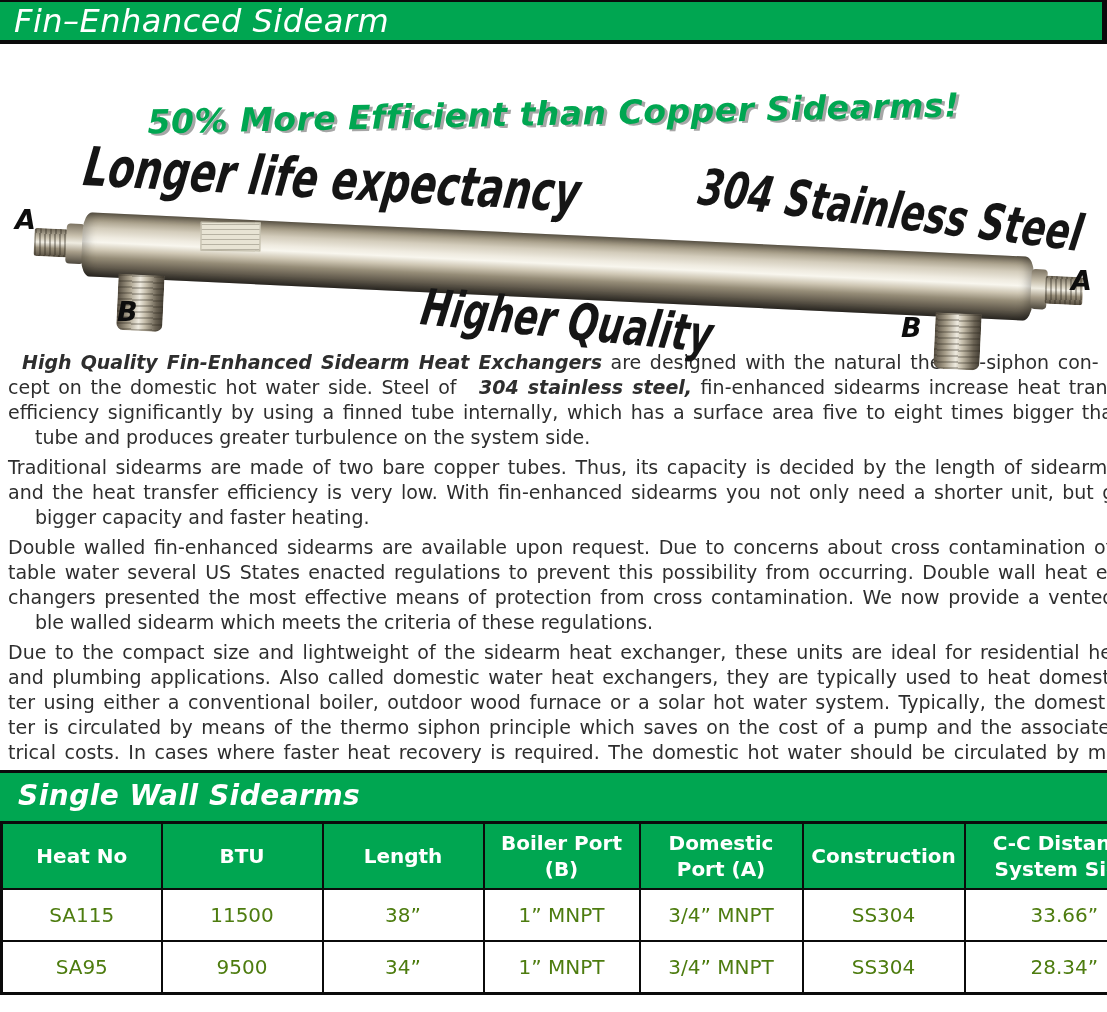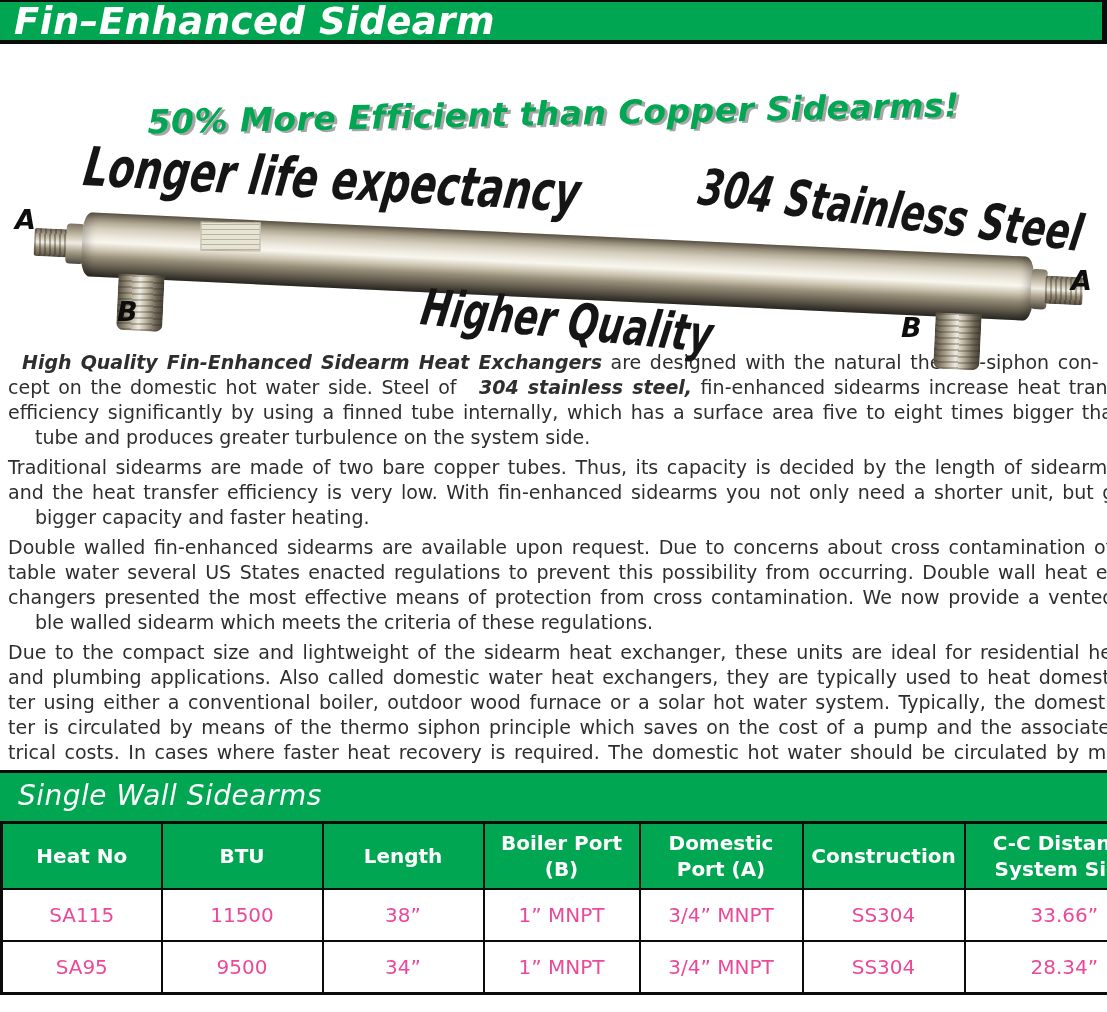--- a/index.html
+++ b/index.html
@@ -8,21 +8,21 @@
     font-family:"DejaVu Sans","Liberation Sans",sans-serif;
     position:relative;
   }
   
   .topbar{
     height:34px;background:#00a651;
     border-top:2px solid #0b0b0b;border-bottom:4px solid #0b0b0b;border-right:5px solid #0b0b0b;
     padding:2px 0 2px 14px;display:flex;align-items:center;
   }
   .topbar .title{
-    color:#ffffff;font-size:37px;font-weight:bold;font-style:italic;letter-spacing:.5px;
+    color:#ffffff;font-size:32px;font-weight:normal;font-style:italic;letter-spacing:.5px;
   }
   
   .hero{position:relative;height:302px;background:#fff;}
   .claim{
     position:absolute;left:0;right:0;top:50px;text-align:center;
     font-size:33px;font-weight:bold;font-style:italic;color:#00a651;
     text-shadow:3px 2px 0 #a6a6a6;transform:rotate(-1.2deg);letter-spacing:.5px;
     z-index:5;
   }
   .tagline{
@@ -75,32 +75,32 @@
   .copy{padding:4px 0 0 8px;color:#2e2e2e;font-size:19px;}
   .para{margin:0 0 5px 0;}
   .pline{white-space:nowrap;line-height:25px;word-spacing:2.5px;}
   .pline.last{word-spacing:normal;margin-left:27px;}
   .seg-b{font-weight:bold;font-style:italic;margin-left:14px;}
   
   .band{
     background:#00a651;border-top:3px solid #0b0b0b;
     padding:6px 0 9px 18px;
   }
-  .band .band-title{color:#fff;font-size:28px;font-weight:normal;font-style:italic;letter-spacing:.5px;}
+  .band .band-title{color:#fff;font-size:28px;font-weight:bold;font-style:italic;letter-spacing:.5px;}
   table.spec{
     border-collapse:collapse;table-layout:fixed;width:1163px;
     border:3px solid #0b0b0b;
   }
   table.spec th{
     background:#00a651;color:#ffffff;font-weight:bold;font-size:20px;
     border:2px solid #0b0b0b;height:64px;text-align:center;vertical-align:middle;
     padding:0 6px;line-height:1.3;
   }
   table.spec td{
-    background:#ffffff;color:#ec4899;font-size:20px;border:2px solid #0b0b0b;
+    background:#ffffff;color:#4d7c0f;font-size:20px;border:2px solid #0b0b0b;
     height:48px;text-align:center;vertical-align:middle;
   }
 </style>
 </head>
 <body>
 
 <div class="topbar">
   <span class="title">Fin–Enhanced Sidearm</span>
 </div>
 

